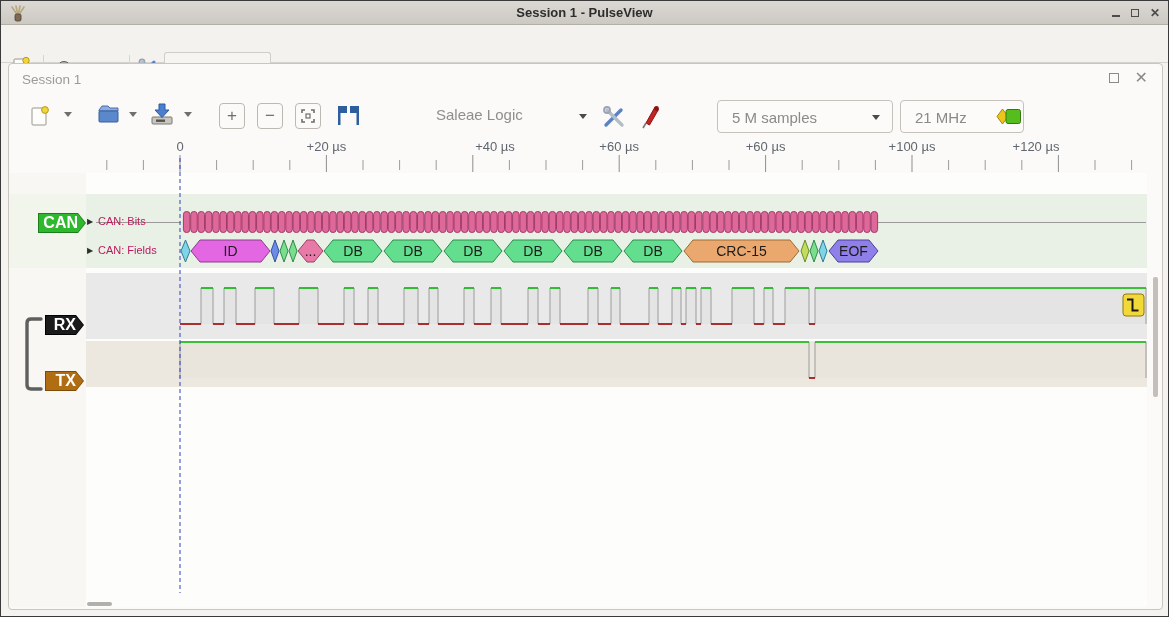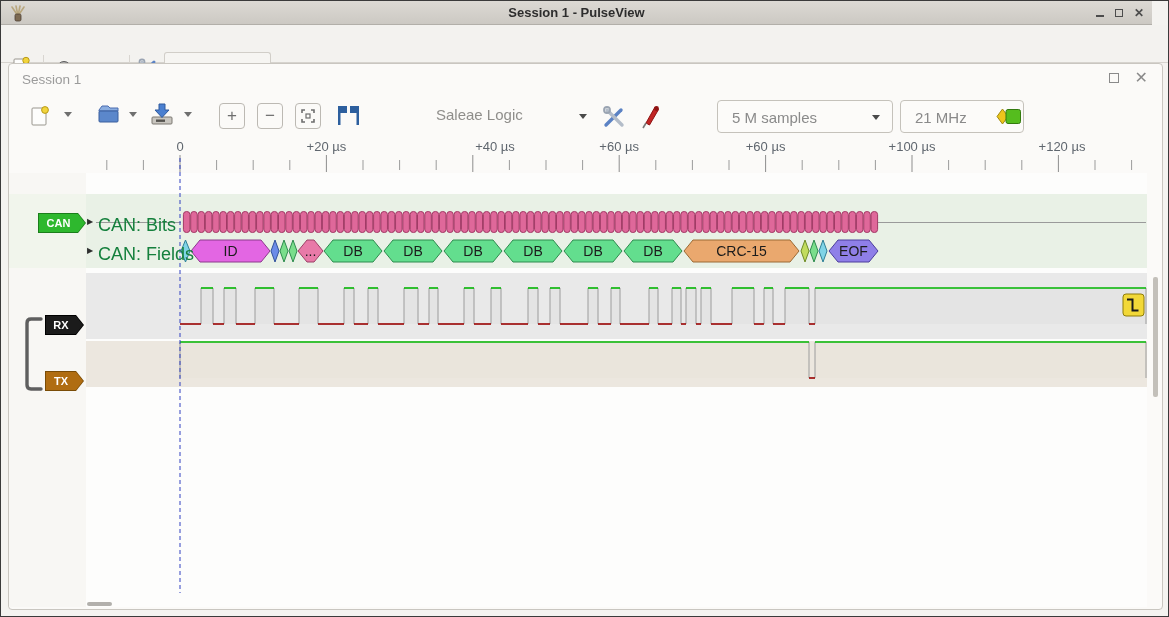--- a/index.html
+++ b/index.html
@@ -3,21 +3,21 @@
 <meta charset="utf-8">
 <style>
   html,body{margin:0;padding:0;background:#888;}
   *{box-sizing:border-box;}
   .window{
     position:relative;width:1169px;height:617px;background:#f4f3f0;
     border:1px solid #3a3a3a;overflow:hidden;
     font-family:"Liberation Sans",sans-serif;-webkit-font-smoothing:antialiased;
   }
   
-  .titlebar{position:absolute;left:0;top:0;right:16px;height:24px;
+  .titlebar{position:absolute;left:0;top:0;right:0;height:24px;
     background:linear-gradient(#dcd9d4,#ccc9c3);border-bottom:1px solid #b2afa9;}
   .title-text{position:absolute;left:0;right:0;top:0;height:24px;line-height:24px;
     text-align:center;font-size:13px;font-weight:bold;color:#2d2d2d;}
   .win-controls{position:absolute;right:8px;top:0;height:24px;display:flex;align-items:center;gap:11px;z-index:4;}
   .glyph-min{width:8px;height:7px;border-bottom:2px solid #4c4c4c;display:inline-block;}
   .glyph-max{width:8px;height:8px;border:1.5px solid #4c4c4c;display:inline-block;}
   .glyph-close{font-size:12px;font-weight:bold;color:#4c4c4c;line-height:12px;}
   
   .main-toolbar{position:absolute;left:0;top:24px;right:0;height:38px;background:#f3f2ef;
     border-bottom:1px solid #d6d3ce;}
@@ -47,26 +47,26 @@
     background:#fbfaf8;color:#6e6e6e;font-size:17px;line-height:23px;text-align:center;}
   .combo{position:absolute;height:33px;border:1px solid #c5c2bb;border-radius:4px;background:#fcfbf9;margin-left:44px;}
   .combo .val{position:absolute;left:14px;top:0;height:33px;line-height:33px;font-size:15px;color:#8a8a8a;}
   .combo .drop-arrow{position:absolute;right:12px;top:14px;}
   .device-label{position:absolute;left:435px;top:105px;font-size:15px;color:#8f8e8b;z-index:3;}
   
   .bg{position:absolute;z-index:1;}
   #ruler-labels{position:absolute;left:8px;top:136px;width:1153px;height:36px;z-index:3;}
   .ruler-label{position:absolute;top:2px;transform:translateX(-50%);font-size:13px;color:#5f666e;white-space:nowrap;}
   #trace-svg{position:absolute;left:0;top:0;z-index:2;pointer-events:none;}
-  .row-label{position:absolute;font-size:18px;color:#15803d;z-index:3;}
+  .row-label{position:absolute;font-size:11px;color:#be185d;z-index:3;}
   .expand-arrow{position:absolute;font-size:8px;color:#2e2e2e;z-index:3;}
   .tag{position:absolute;height:20px;z-index:3;
     clip-path:polygon(0 0,calc(100% - 8px) 0,100% 50%,calc(100% - 8px) 100%,0 100%);}
-  .tag-inner{position:absolute;inset:1px;display:flex;align-items:center;justify-content:center;
-    padding-right:7px;color:#fff;font-size:11px;font-weight:bold;
+  .tag-inner{position:absolute;inset:1px;display:flex;align-items:center;justify-content:flex-end;
+    padding-right:7px;color:#fff;font-size:16px;font-weight:bold;
     clip-path:polygon(0 0,calc(100% - 7px) 0,100% 50%,calc(100% - 7px) 100%,0 100%);}
   .bracket-svg{position:absolute;left:22px;top:312px;z-index:3;}
   .scroll-thumb{position:absolute;background:#b2b0ac;border-radius:2px;z-index:3;}
 </style>
 </head>
 <body>
 
 <div class="window">
 
   <div class="titlebar">
@@ -210,21 +210,21 @@
   <div class="bg" id="bg-rx" style="left: 85px; top: 272px; width: 1061px; height: 66px; background: rgb(233, 233, 233);"></div>
   <div class="bg" id="bg-tx" style="left: 85px; top: 340px; width: 1061px; height: 46px; background: rgb(236, 231, 223);"></div>
 
   <div id="ruler-labels">
       <div class="ruler-label" style="left: 171px;">0</div>
       <div class="ruler-label" style="left: 317.4px;">+20 µs</div>
       <div class="ruler-label" style="left: 486px;">+40 µs</div>
       <div class="ruler-label" style="left: 610.2px;">+60 µs</div>
       <div class="ruler-label" style="left: 756.6px;">+60 µs</div>
       <div class="ruler-label" style="left: 903px;">+100 µs</div>
-      <div class="ruler-label" style="left: 1053px;">+120 µs</div>
+      <div class="ruler-label" style="left: 1027px;">+120 µs</div>
     </div>
 
   <svg id="trace-svg" width="1169" height="617">
       <line x1="179" y1="154" x2="179" y2="171" stroke="#8d8d8d"></line>
       <line x1="325.4" y1="154" x2="325.4" y2="171" stroke="#8d8d8d"></line>
       <line x1="471.8" y1="154" x2="471.8" y2="171" stroke="#8d8d8d"></line>
       <line x1="618.2" y1="154" x2="618.2" y2="171" stroke="#8d8d8d"></line>
       <line x1="764.6" y1="154" x2="764.6" y2="171" stroke="#8d8d8d"></line>
       <line x1="911" y1="154" x2="911" y2="171" stroke="#8d8d8d"></line>
       <line x1="1057.4" y1="154" x2="1057.4" y2="171" stroke="#8d8d8d"></line>

